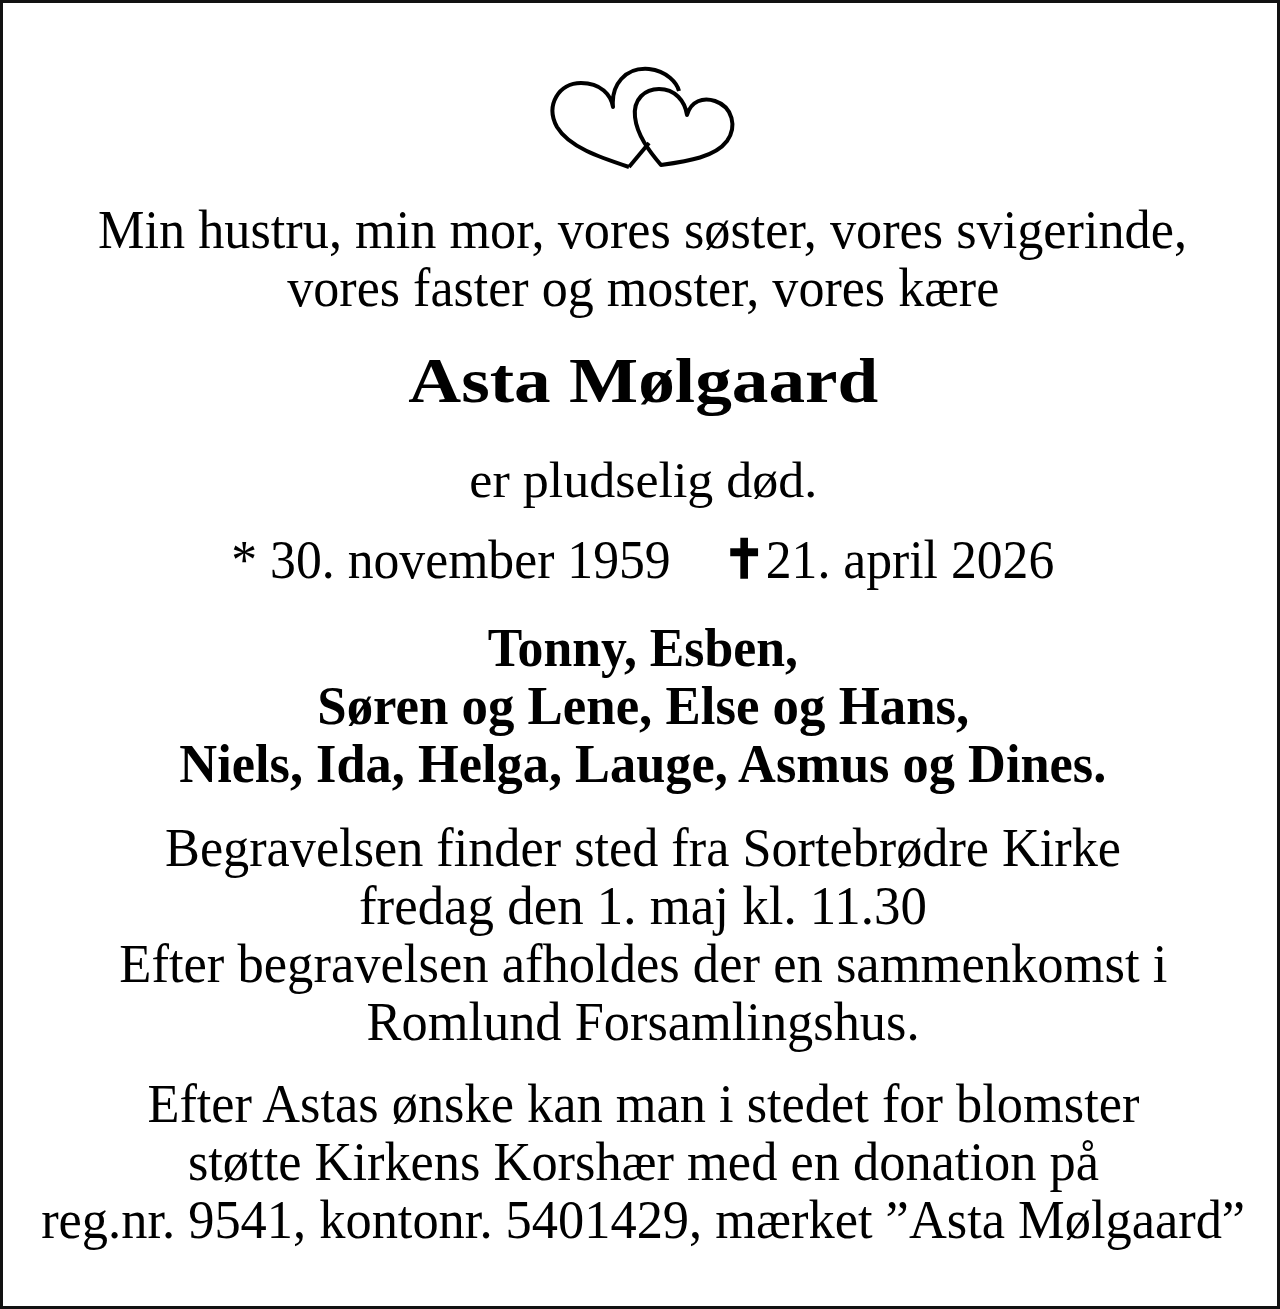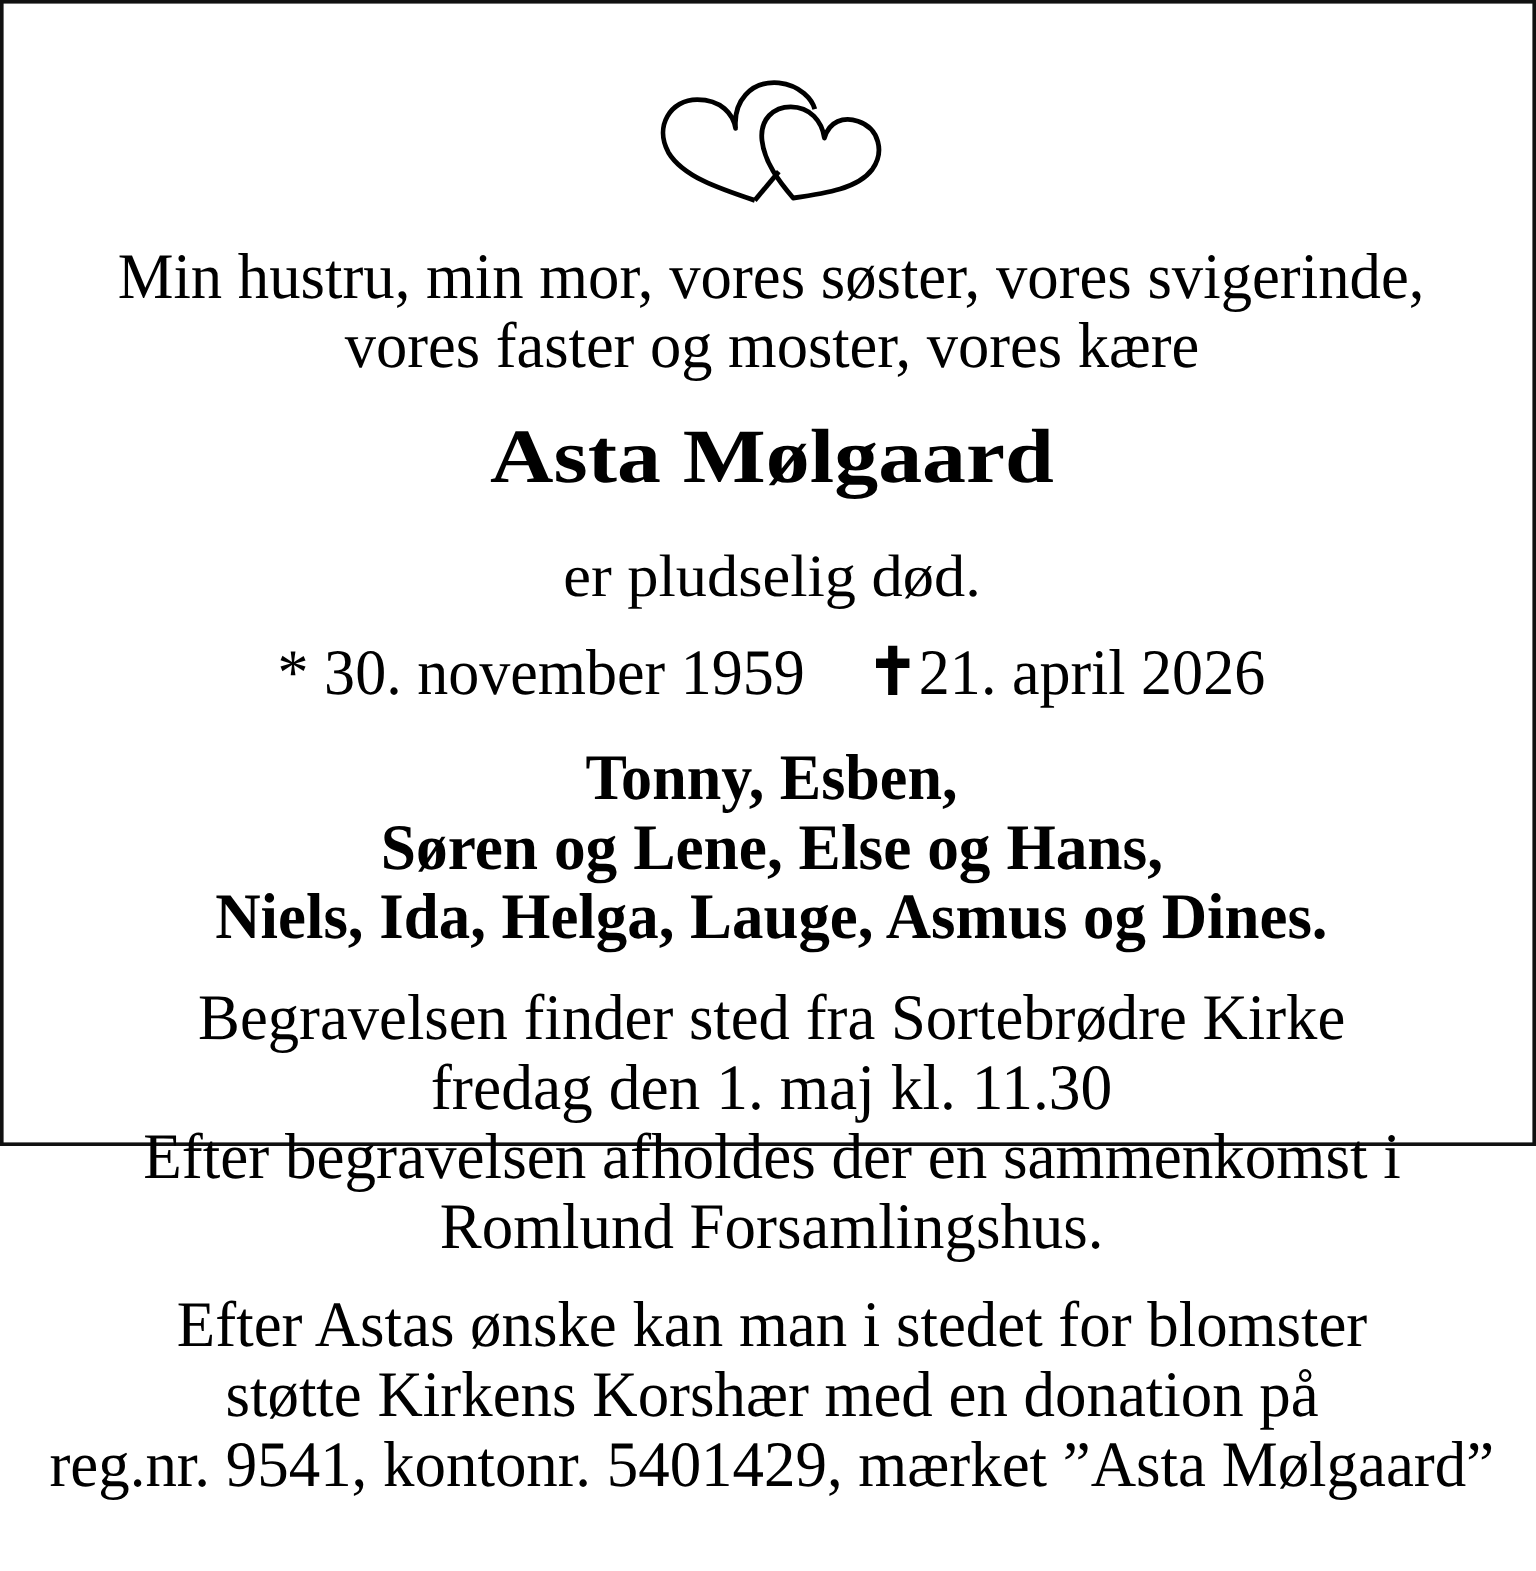--- a/index.html
+++ b/index.html
@@ -1,18 +1,18 @@
 <!DOCTYPE html>
 <html><head>
 <meta charset="utf-8">
 <style>
   html, body { margin: 0; padding: 0; background: #ffffff; }
   body { width: 1280px; height: 1309px; position: relative; overflow: hidden; }
   .frame {
-    position: absolute; left: 0; top: 0; width: 1280px; height: 955px;
+    position: absolute; left: 0; top: 0; width: 1280px; height: 1309px;
     box-sizing: border-box; border: 3px solid #111111; background: #ffffff;
   }
   .hearts { position: absolute; left: 546px; top: 62px; width: 190px; height: 108px; }
   .line {
     position: absolute; left: 0; width: 1280px; text-align: center;
     font-family: "Liberation Serif", "DejaVu Serif", serif; color: #000000;
     white-space: nowrap; line-height: 1;
   }
   .line > span { display: inline-block; transform-origin: center center; }
   .reg { font-size: 54px; }

